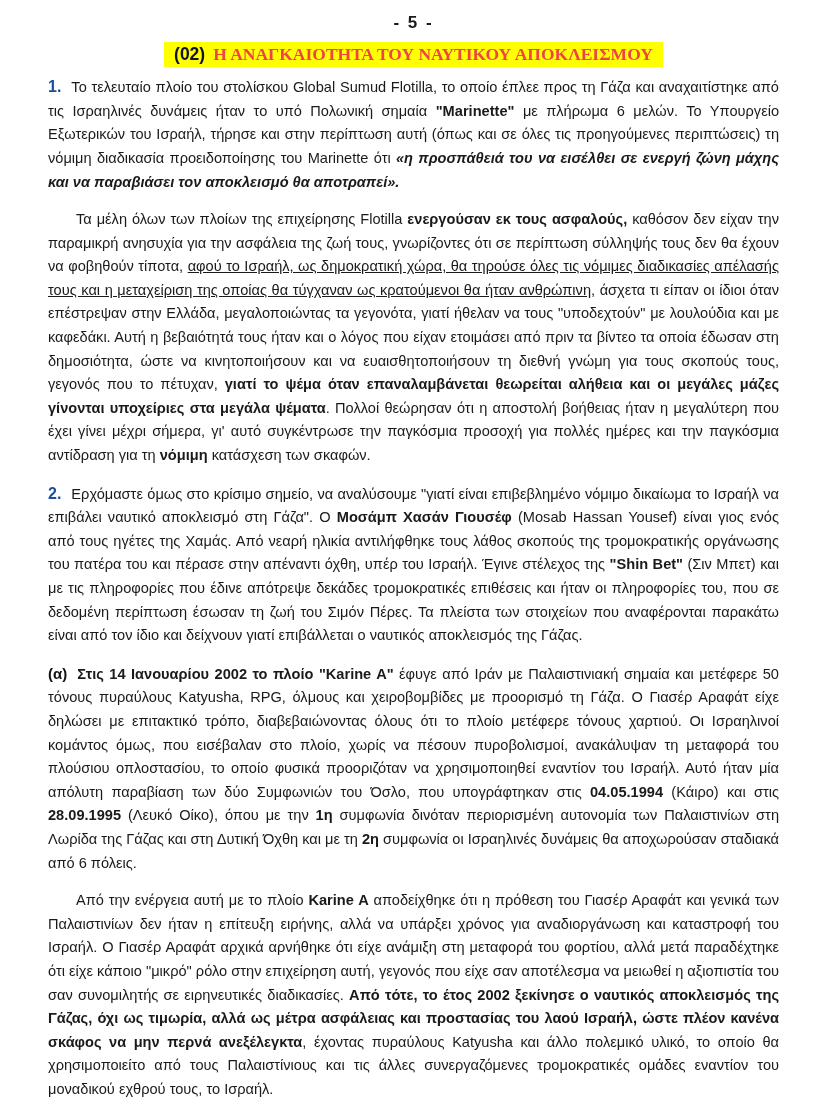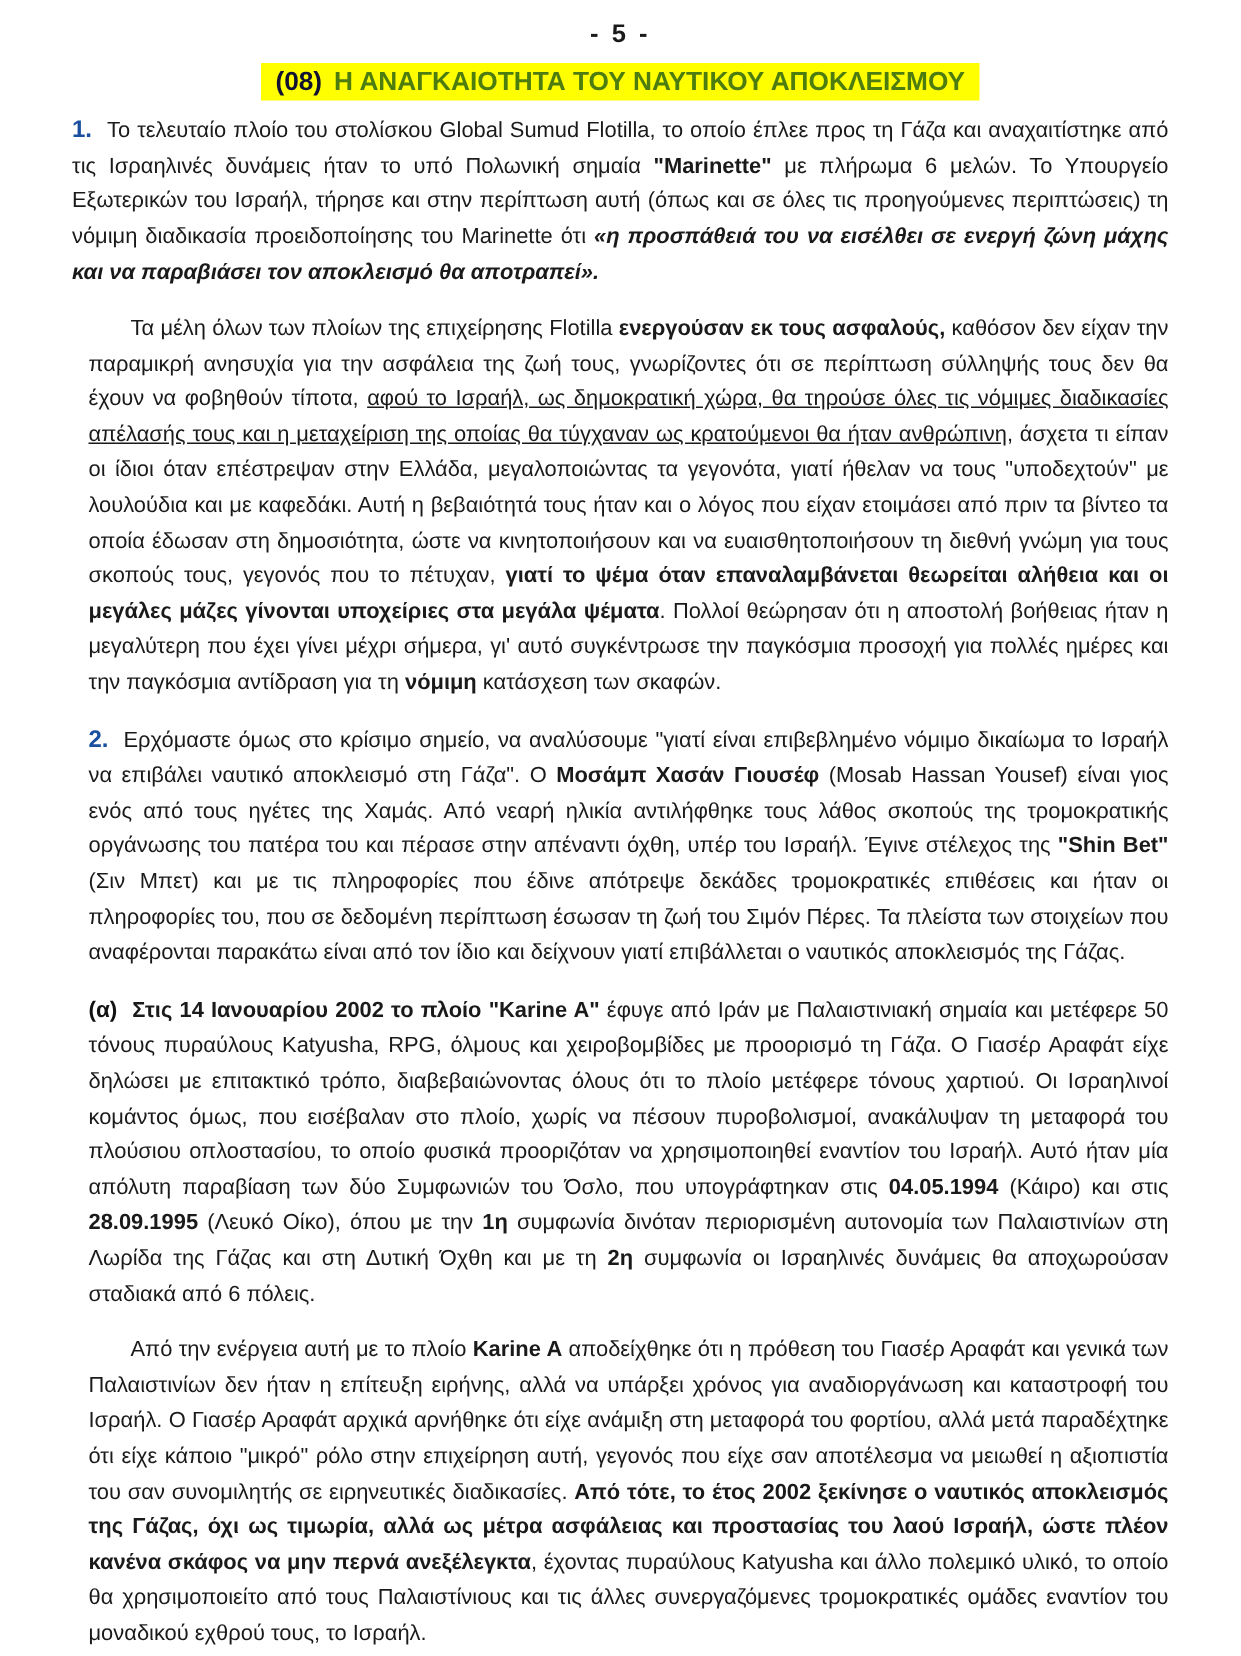--- a/index.html
+++ b/index.html
@@ -44,36 +44,36 @@
     font-size: 17.5px;
     font-weight: bold;
     line-height: 1.15;
     white-space: nowrap;
   }
   .section-heading .hnum {
     color: #111133;
     font-weight: bold;
   }
   .section-heading .htitle {
-    color: #4d7c0f;
+    color: #ef4444;
     font-weight: bold;
     margin-left: 8px;
+    font-family: Liberation Serif, serif;
   }
   p.para {
     margin: 0 0 0 0;
     font-size: 14.6px;
     line-height: 23.6px;
     text-align: justify;
     text-justify: inter-word;
     color: #1a1a1a;
     hyphens: manual;
   }
   p.spaced {
     margin-top: 14px;
-    margin-left: 11px;
   }
   .marker {
     color: #1a4fa0;
     font-weight: bold;
     font-size: 16px;
     margin-right: 10px;
   }
   .marker-black {
     color: #111111;
     font-weight: bold;
@@ -91,21 +91,21 @@
 </style>
 </head>
 <body>
 
 <div class="page">
 
   <div class="page-number">-  5  -</div>
 
   <div class="section-heading-wrap">
     <div class="section-heading">
-      <span class="hnum">(08)</span><span class="htitle">Η ΑΝΑΓΚΑΙΟΤΗΤΑ ΤΟΥ ΝΑΥΤΙΚΟΥ ΑΠΟΚΛΕΙΣΜΟΥ</span>
+      <span class="hnum">(02)</span><span class="htitle">Η ΑΝΑΓΚΑΙΟΤΗΤΑ ΤΟΥ ΝΑΥΤΙΚΟΥ ΑΠΟΚΛΕΙΣΜΟΥ</span>
     </div>
   </div>
 
   <p class="para"><span class="marker">1.</span><span>Το τελευταίο πλοίο του στολίσκου Global Sumud Flotilla, το οποίο έπλεε προς τη Γάζα και αναχαιτίστηκε από τις Ισραηλινές δυνάμεις ήταν το υπό Πολωνική σημαία </span><b>"Marinette"</b><span> με πλήρωμα 6 μελών. Το Υπουργείο Εξωτερικών του Ισραήλ, τήρησε και στην περίπτωση αυτή (όπως και σε όλες τις προηγούμενες περιπτώσεις) τη νόμιμη διαδικασία προειδοποίησης του Marinette ότι </span><span class="bi">«η προσπάθειά του να εισέλθει σε ενεργή ζώνη μάχης και να παραβιάσει τον αποκλεισμό θα αποτραπεί».</span></p>
 
   <p class="para spaced"><span class="indent"></span><span>Τα μέλη όλων των πλοίων της επιχείρησης Flotilla </span><b>ενεργούσαν εκ τους ασφαλούς,</b><span> καθόσον δεν είχαν την παραμικρή ανησυχία για την ασφάλεια της ζωή τους, γνωρίζοντες ότι σε περίπτωση σύλληψής τους δεν θα έχουν να φοβηθούν τίποτα, </span><span class="u">αφού το Ισραήλ, ως δημοκρατική χώρα, θα τηρούσε όλες τις νόμιμες διαδικασίες απέλασής τους και η μεταχείριση της οποίας θα τύγχαναν ως κρατούμενοι θα ήταν ανθρώπινη,</span><span> άσχετα τι είπαν οι ίδιοι όταν επέστρεψαν στην Ελλάδα, μεγαλοποιώντας τα γεγονότα, γιατί ήθελαν να τους "υποδεχτούν" με λουλούδια και με καφεδάκι. Αυτή η βεβαιότητά τους ήταν και ο λόγος που είχαν ετοιμάσει από πριν τα βίντεο τα οποία έδωσαν στη δημοσιότητα, ώστε να κινητοποιήσουν και να ευαισθητοποιήσουν τη διεθνή γνώμη για τους σκοπούς τους, γεγονός που το πέτυχαν, </span><b>γιατί το ψέμα όταν επαναλαμβάνεται θεωρείται αλήθεια και οι μεγάλες μάζες γίνονται υποχείριες στα μεγάλα ψέματα</b><span>. Πολλοί θεώρησαν ότι η αποστολή βοήθειας ήταν η μεγαλύτερη που έχει γίνει μέχρι σήμερα, γι' αυτό συγκέντρωσε την παγκόσμια προσοχή για πολλές ημέρες και την παγκόσμια αντίδραση για τη </span><b>νόμιμη</b><span> κατάσχεση των σκαφών.</span></p>
 
   <p class="para spaced"><span class="marker">2.</span><span>Ερχόμαστε όμως στο κρίσιμο σημείο, να αναλύσουμε "γιατί είναι επιβεβλημένο νόμιμο δικαίωμα το Ισραήλ να επιβάλει ναυτικό αποκλεισμό στη Γάζα". Ο </span><b>Μοσάμπ Χασάν Γιουσέφ</b><span> (Mosab Hassan Yousef) είναι γιος ενός από τους ηγέτες της Χαμάς. Από νεαρή ηλικία αντιλήφθηκε τους λάθος σκοπούς της τρομοκρατικής οργάνωσης του πατέρα του και πέρασε στην απέναντι όχθη, υπέρ του Ισραήλ. Έγινε στέλεχος της </span><b>"Shin Bet"</b><span> (Σιν Μπετ) και με τις πληροφορίες που έδινε απότρεψε δεκάδες τρομοκρατικές επιθέσεις και ήταν οι πληροφορίες του, που σε δεδομένη περίπτωση έσωσαν τη ζωή του Σιμόν Πέρες. Τα πλείστα των στοιχείων που αναφέρονται παρακάτω είναι από τον ίδιο και δείχνουν γιατί επιβάλλεται ο ναυτικός αποκλεισμός της Γάζας.</span></p>
 
   <p class="para spaced"><span class="marker-black">(α)</span><span class="bu">Στις 14 Ιανουαρίου 2002 το πλοίο "Karine A"</span><span> έφυγε από Ιράν με Παλαιστινιακή σημαία και μετέφερε 50 τόνους πυραύλους Katyusha, RPG, όλμους και χειροβομβίδες με προορισμό τη Γάζα. Ο Γιασέρ Αραφάτ είχε δηλώσει με επιτακτικό τρόπο, διαβεβαιώνοντας όλους ότι το πλοίο μετέφερε τόνους χαρτιού. Οι Ισραηλινοί κομάντος όμως, που εισέβαλαν στο πλοίο, χωρίς να πέσουν πυροβολισμοί, ανακάλυψαν τη μεταφορά του πλούσιου οπλοστασίου, το οποίο φυσικά προοριζόταν να χρησιμοποιηθεί εναντίον του Ισραήλ. Αυτό ήταν μία απόλυτη παραβίαση των δύο Συμφωνιών του Όσλο, που υπογράφτηκαν στις </span><b>04.05.1994</b><span> (Κάιρο) και στις </span><b>28.09.1995</b><span> (Λευκό Οίκο), όπου με την </span><b>1η</b><span> συμφωνία δινόταν περιορισμένη αυτονομία των Παλαιστινίων στη Λωρίδα της Γάζας και στη Δυτική Όχθη και με τη </span><b>2η</b><span> συμφωνία οι Ισραηλινές δυνάμεις θα αποχωρούσαν σταδιακά από 6 πόλεις.</span></p>

